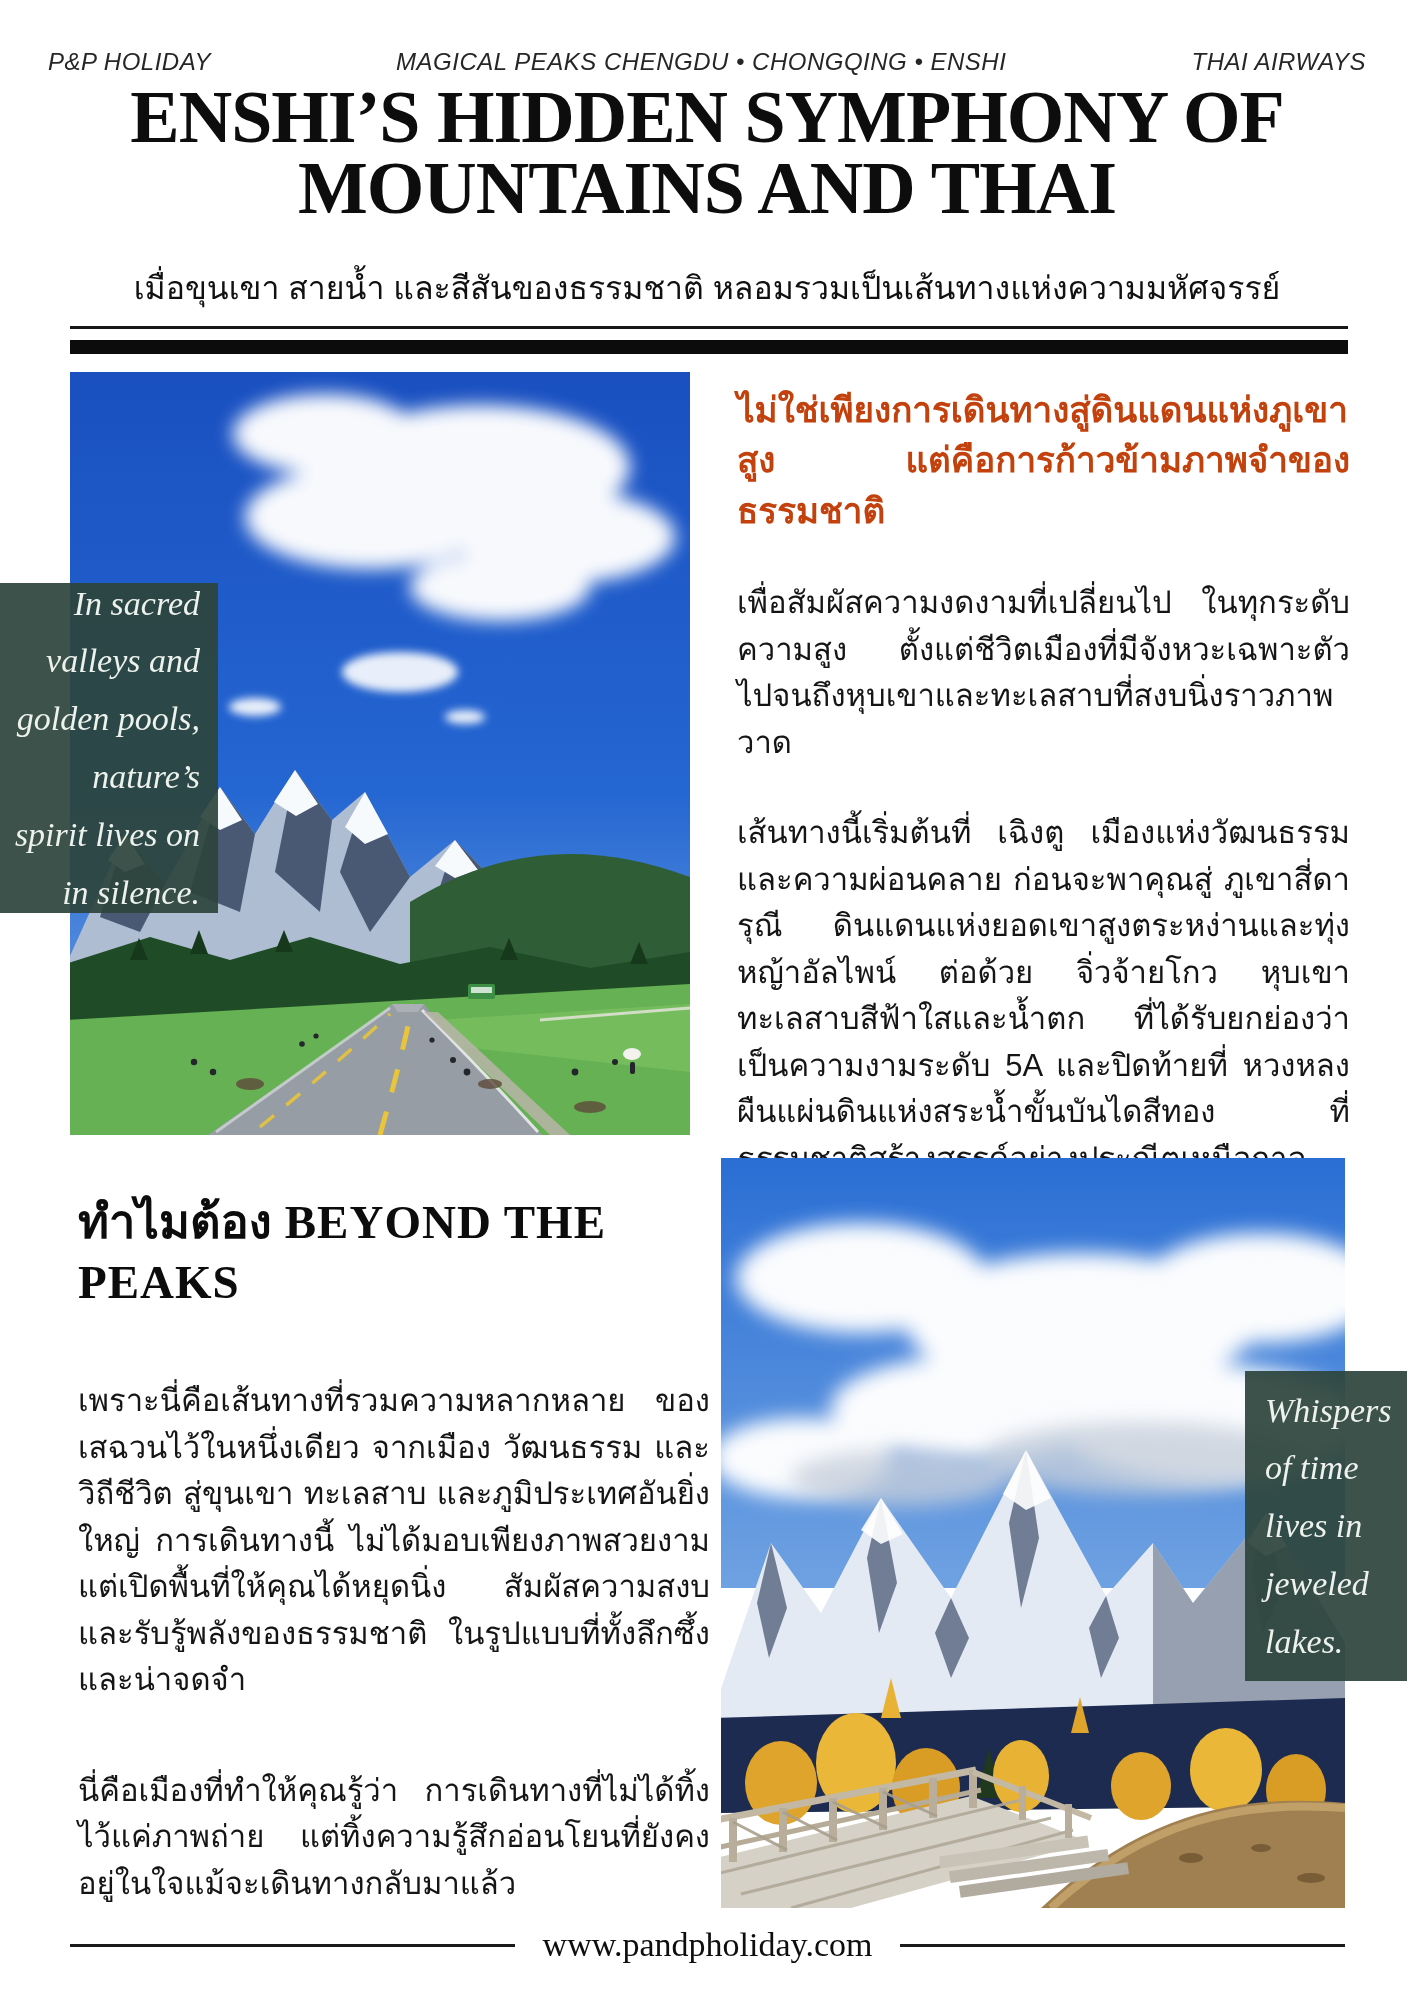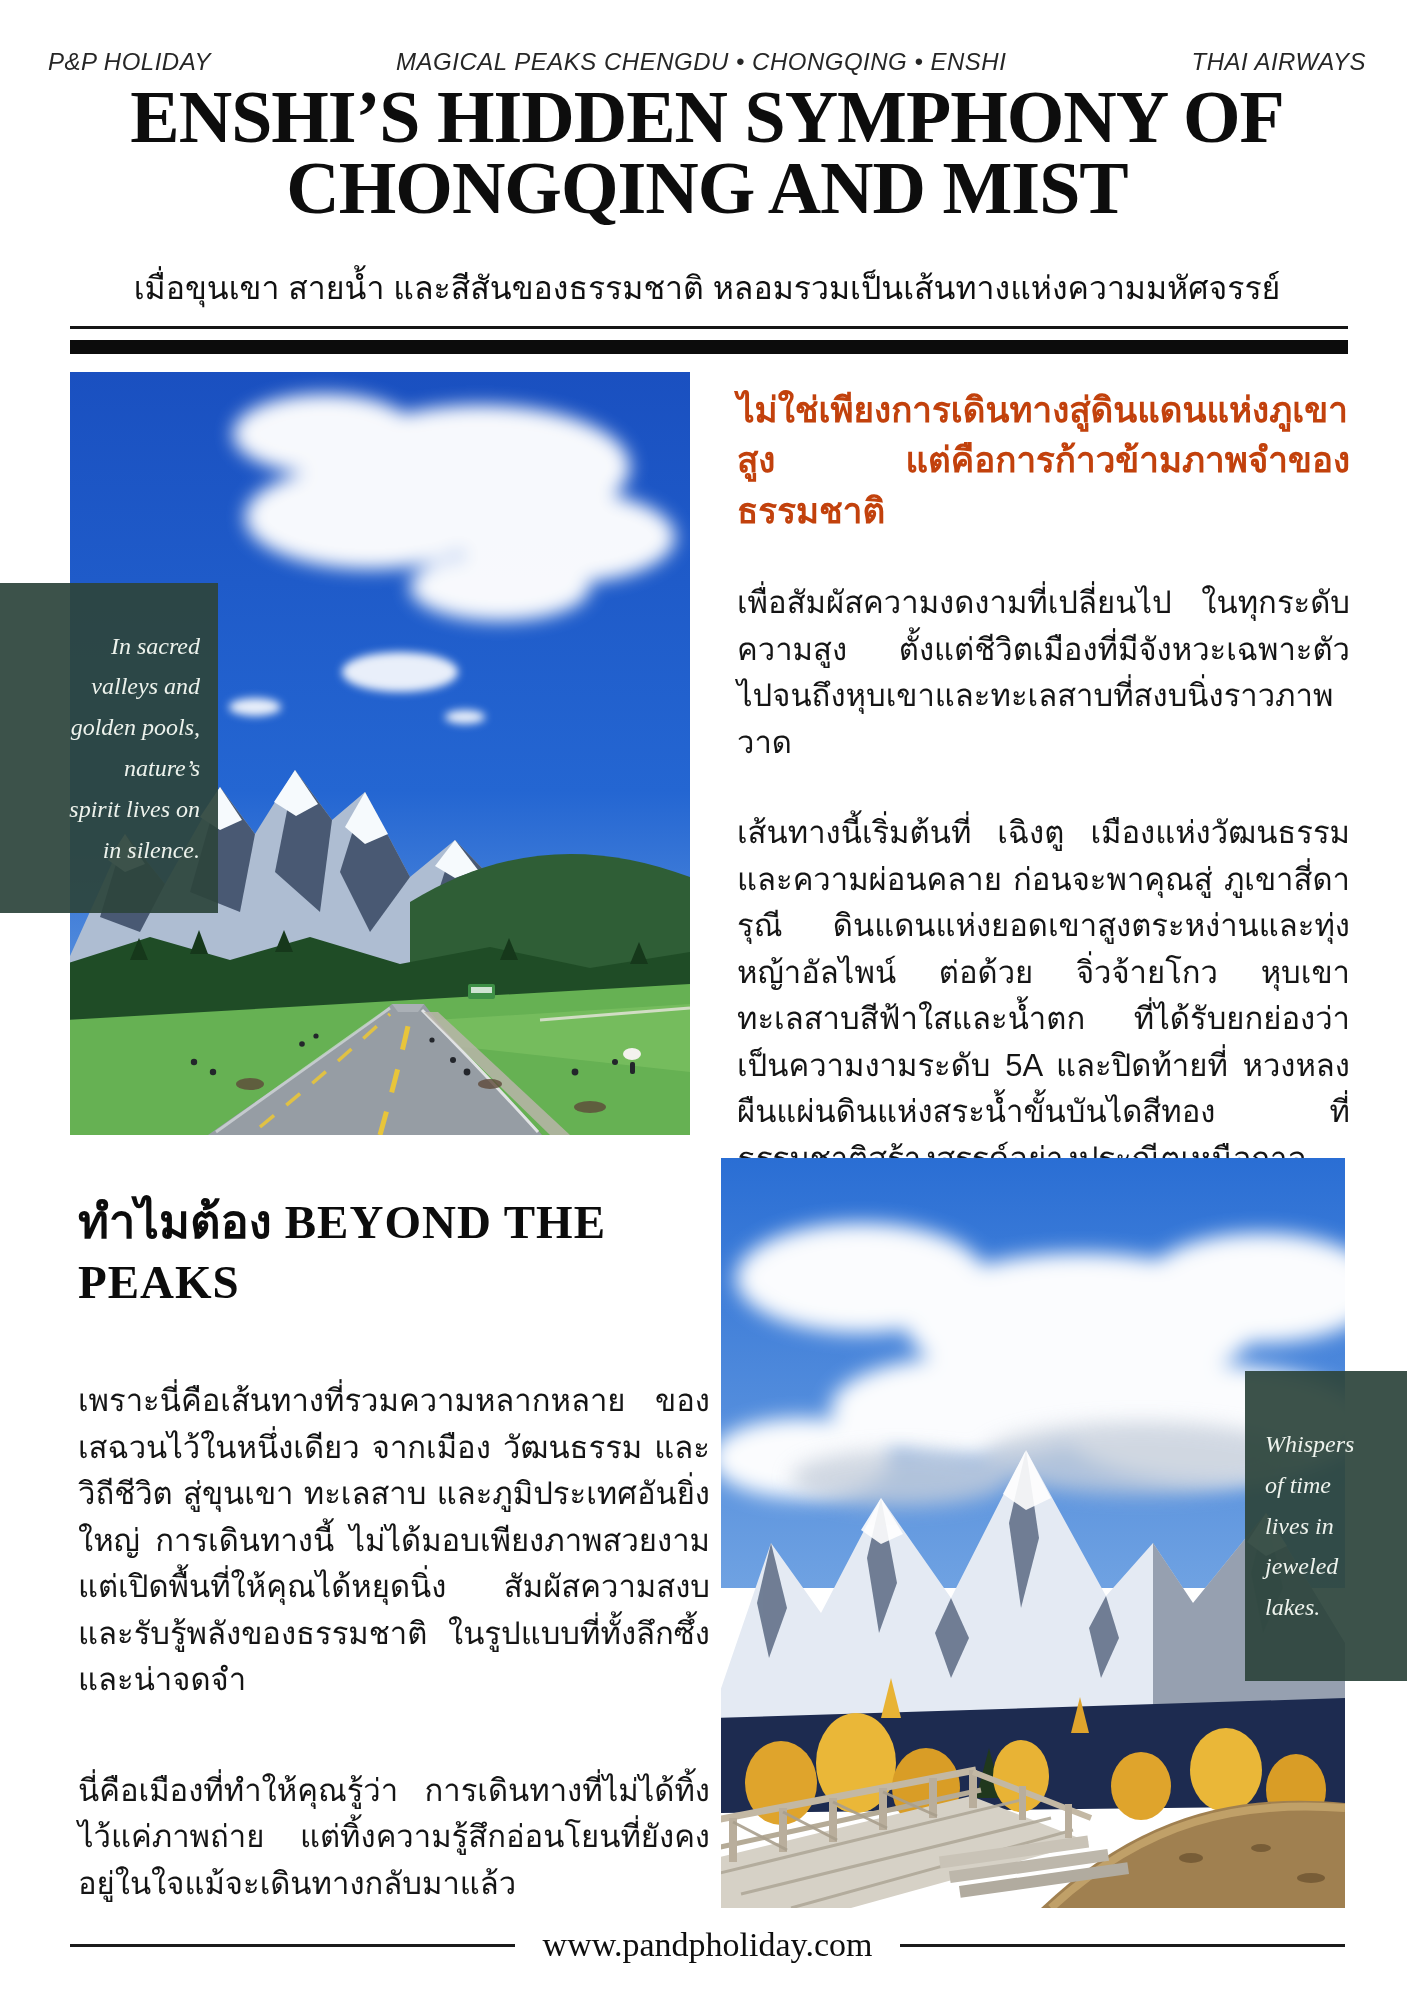--- a/index.html
+++ b/index.html
@@ -21,21 +21,21 @@
   .rule-thick{position:absolute;left:70px;width:1278px;top:340px;height:14px;background:#0c0c0c;}
 
   
   .photo{position:absolute;overflow:hidden;}
   .photo svg{display:block;}
   .photo-left{left:70px;top:372px;width:620px;height:763px;}
   .photo-right{left:721px;top:1158px;width:624px;height:750px;}
 
   
   .quote{position:absolute;background:rgba(45,69,60,.93);display:flex;flex-direction:column;justify-content:center;z-index:3;
-         font-family:"Liberation Serif","DejaVu Serif",serif;font-style:italic;color:#edf2ec;font-size:24px;line-height:1.7;}
+         font-family:"Liberation Serif","DejaVu Serif",serif;font-style:italic;color:#edf2ec;font-size:34px;line-height:1.7;}
   .quote-left{left:0;top:583px;width:218px;height:330px;align-items:flex-end;padding-right:18px;box-sizing:border-box;}
   .quote-right{left:1245px;top:1371px;width:162px;height:310px;align-items:flex-start;padding-left:20px;box-sizing:border-box;}
 
   
   .col-right{position:absolute;left:737px;top:385px;width:613px;}
   .col-right h2{margin:0 0 44px 0;font-size:35px;line-height:1.44;font-weight:700;color:#c2410c;text-align:justify;}
   .col-right p{margin:0 0 44px 0;font-size:31px;line-height:1.5;text-align:justify;color:#151515;}
 
   .why{position:absolute;left:78px;top:1192px;width:632px;}
   .why h2{margin:0 0 66px 0;font-size:47px;line-height:1.28;font-weight:700;color:#0c0c0c;}
@@ -53,21 +53,21 @@
 <div class="page">
 
   <div class="masthead">
     <span>P&amp;P HOLIDAY</span>
     <span>MAGICAL PEAKS CHENGDU • CHONGQING • ENSHI</span>
     <span>THAI AIRWAYS</span>
   </div>
 
   <div class="title">
     <div>ENSHI’S HIDDEN SYMPHONY OF</div>
-    <div>CHONGQING AND MIST</div>
+    <div>MOUNTAINS AND THAI</div>
   </div>
   <div class="subtitle">เมื่อขุนเขา สายน้ำ และสีสันของธรรมชาติ หลอมรวมเป็นเส้นทางแห่งความมหัศจรรย์</div>
 
   <div class="rule-thin"></div>
   <div class="rule-thick"></div>
 
   <div class="photo photo-left">
     <svg width="620" height="763" viewBox="0 0 620 763" xmlns="http://www.w3.org/2000/svg">
       <defs>
         <linearGradient id="skyL" x1="0" y1="0" x2="0" y2="1">

